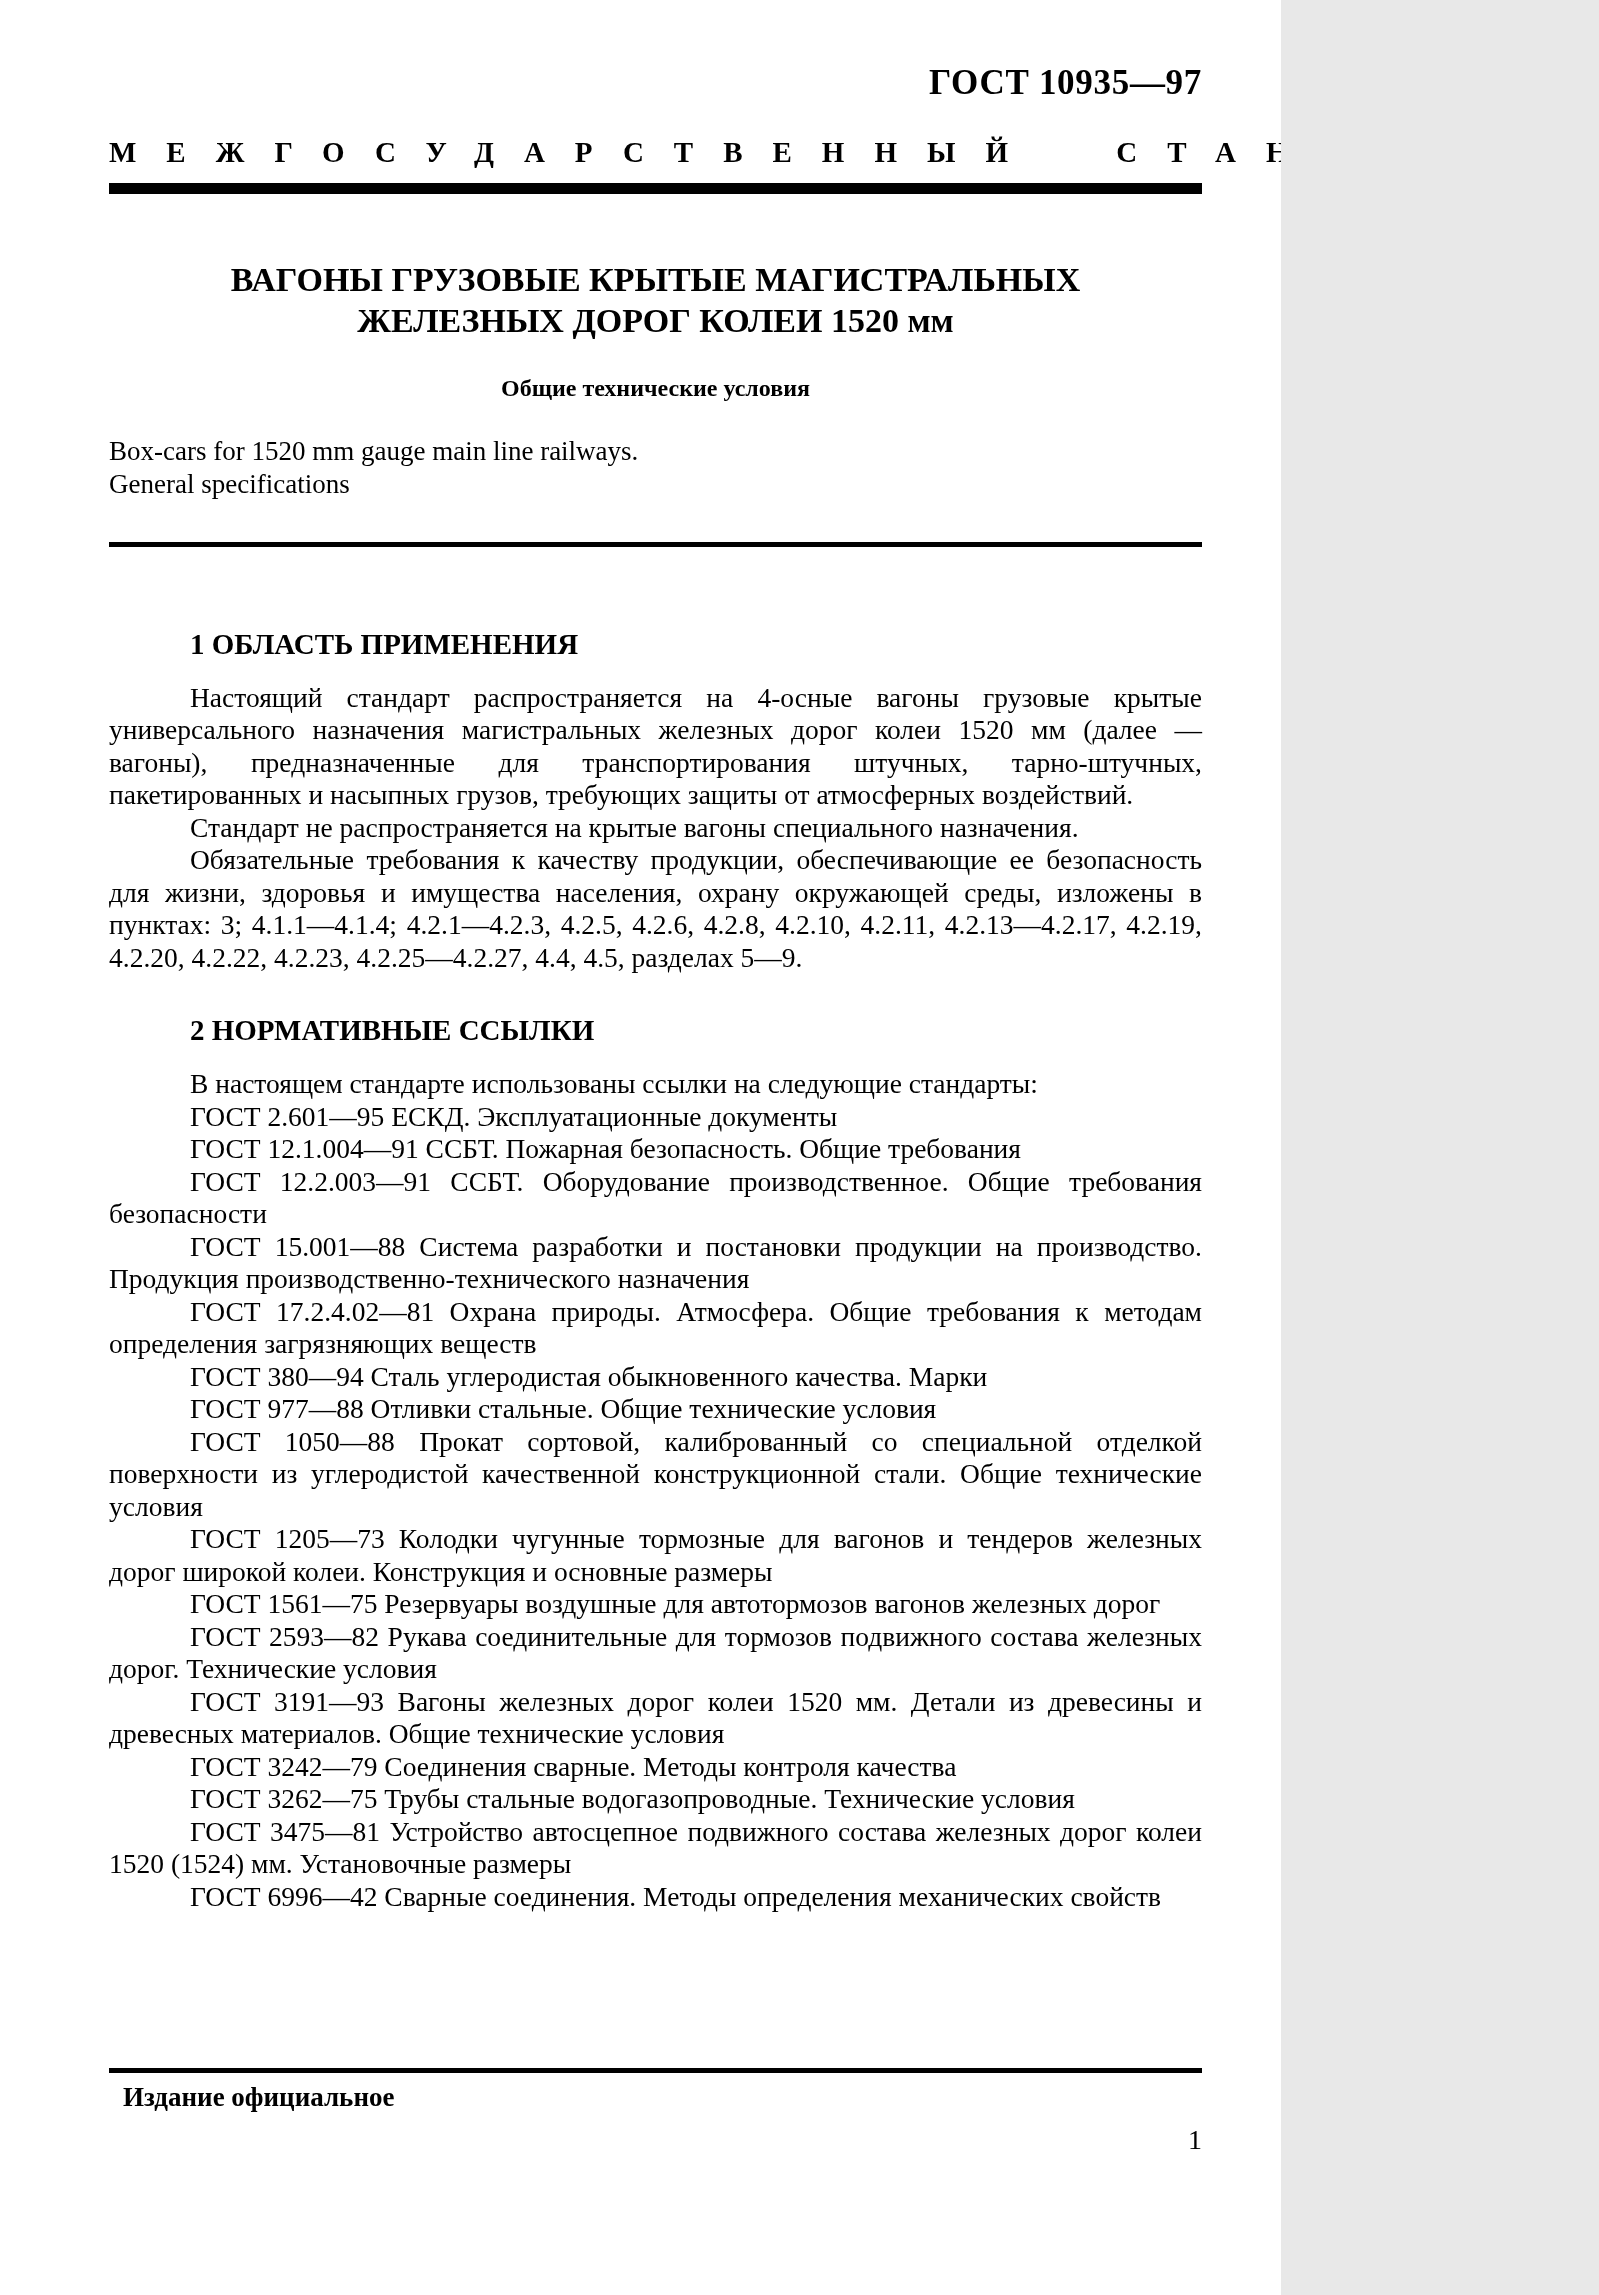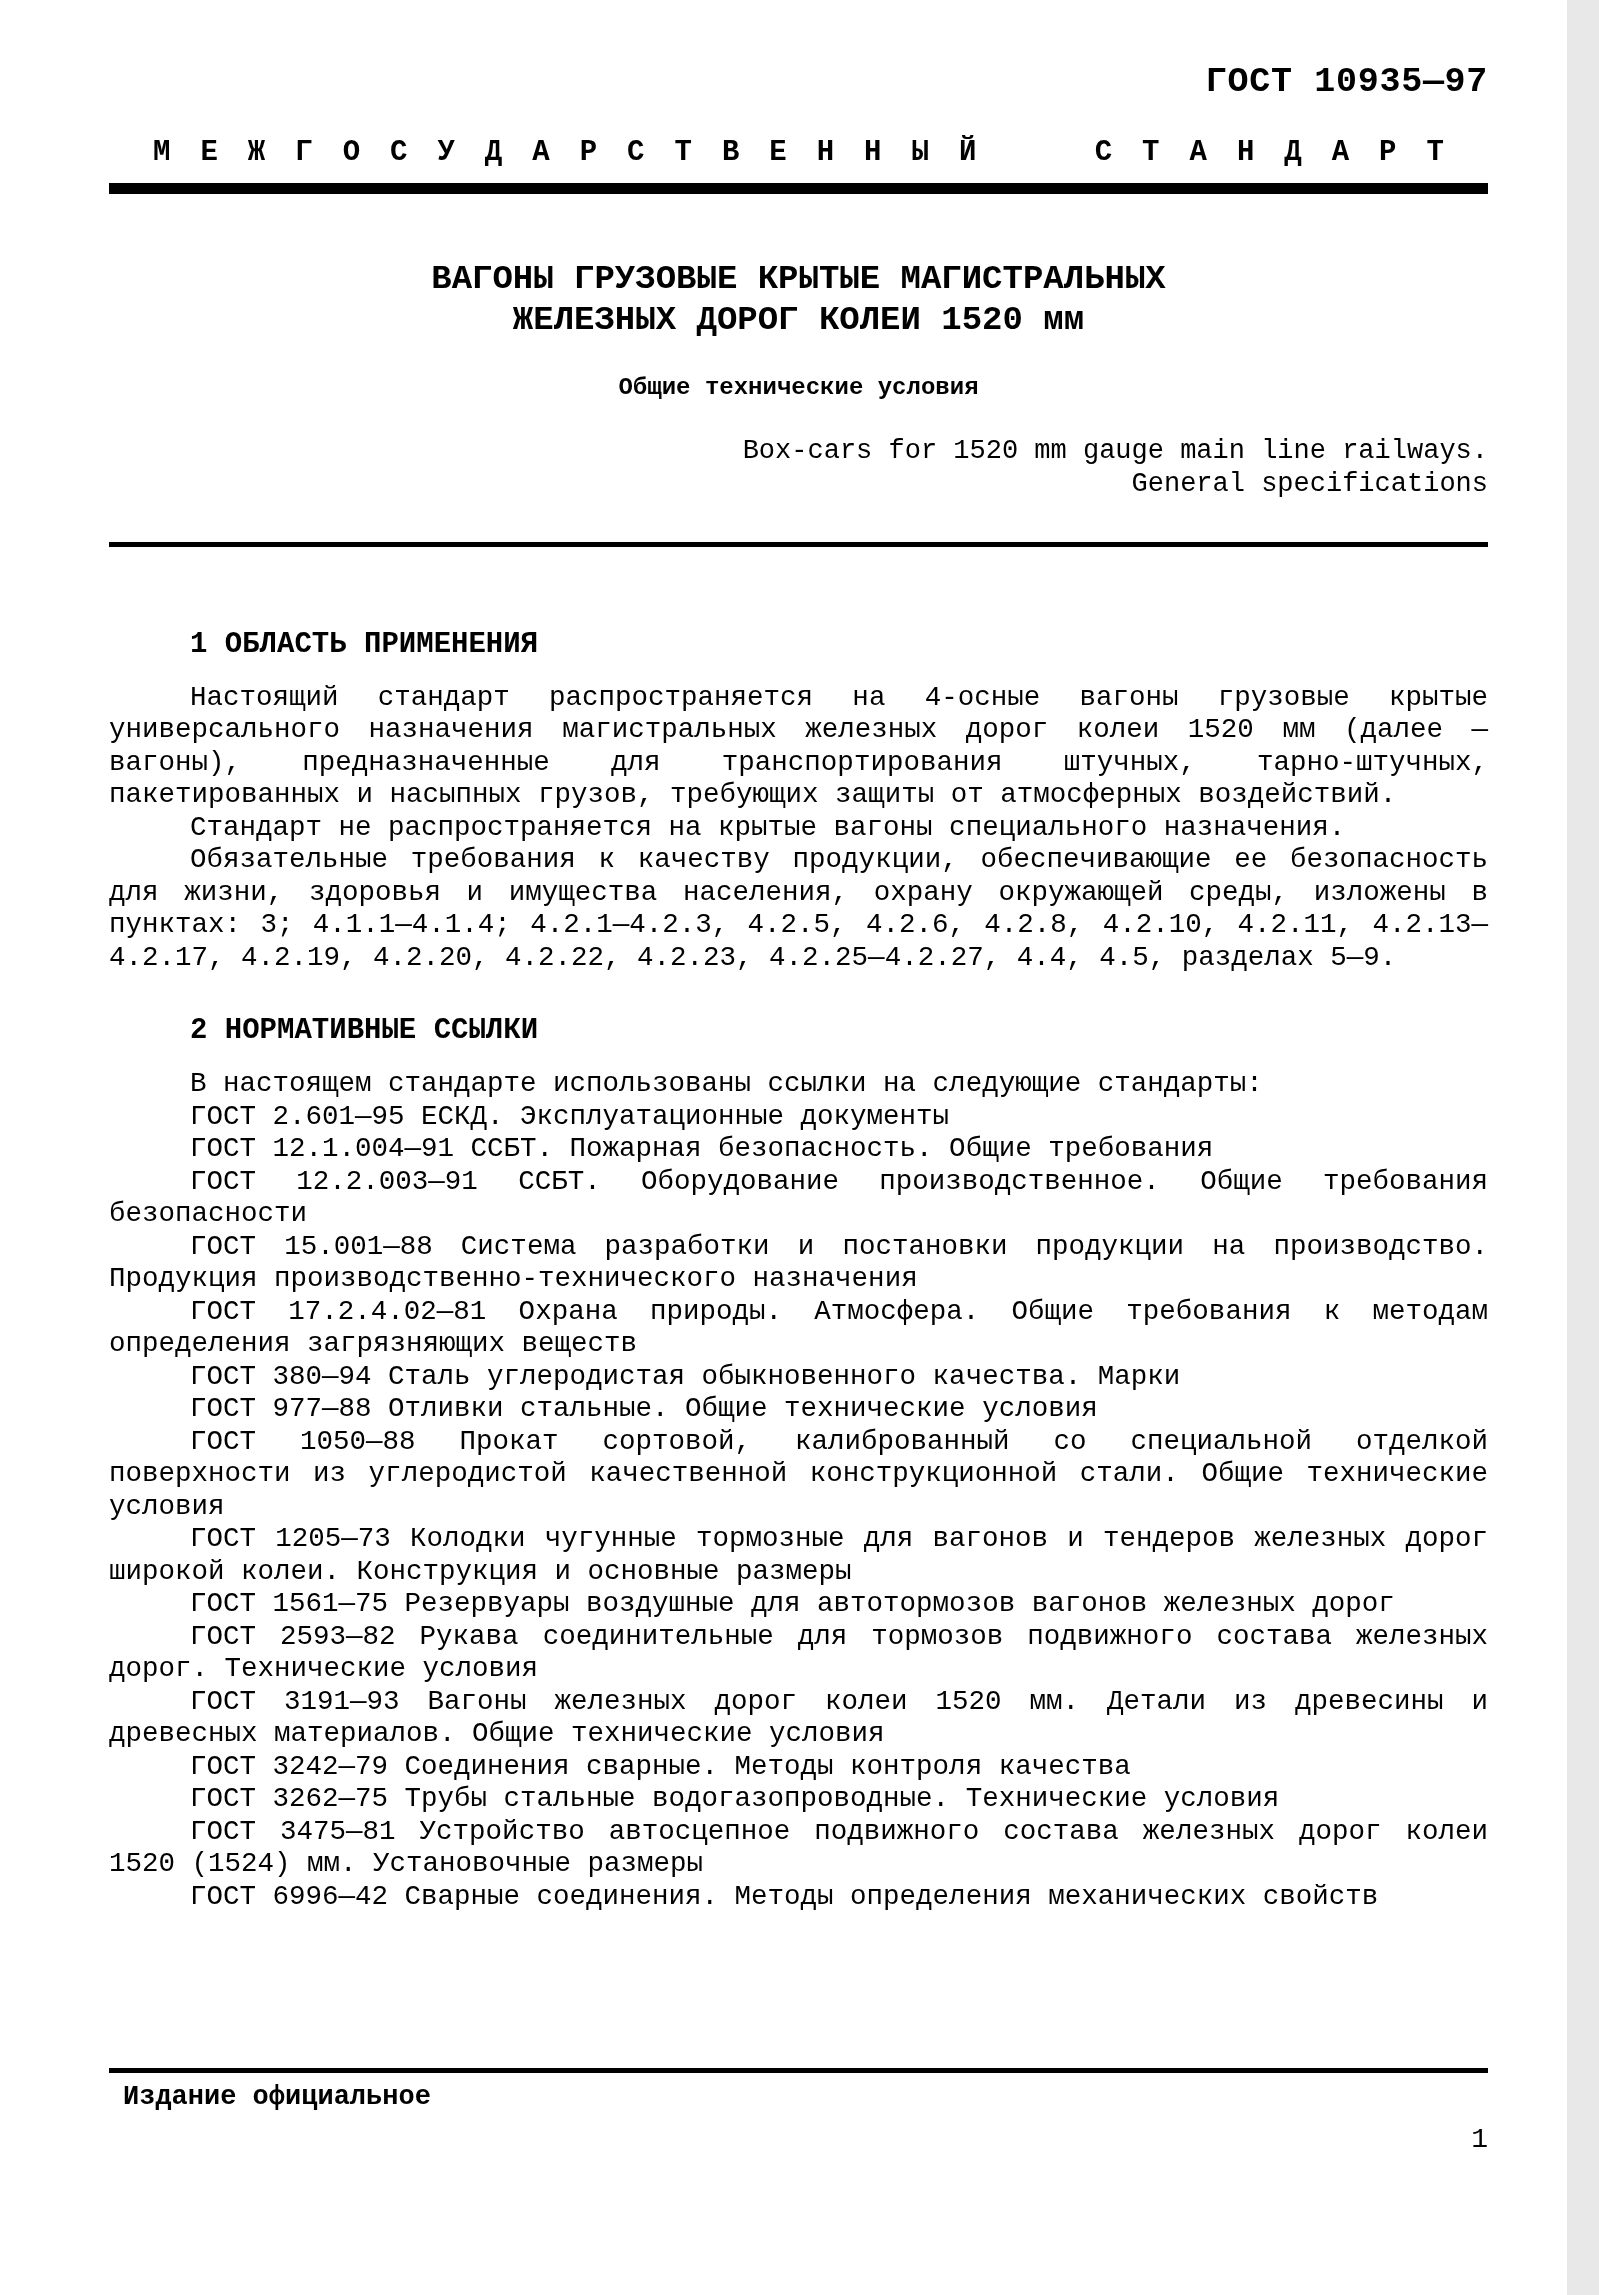--- a/index.html
+++ b/index.html
@@ -1,22 +1,22 @@
 <!DOCTYPE html>
 <html lang="ru" style="font-size:11.3px"><head>
 <meta charset="utf-8">
 <style>
   html, body { margin: 0; padding: 0; background: #e8e8e8; }
   .sheet {
     position: relative;
-    width: 1567px;
+    width: 1281px;
     height: 2295px;
     background: #ffffff;
     color: #000000;
-    font-family: Liberation Mono, monospace;
+    font-family: Liberation Serif, serif;
     overflow: hidden;
   }
   .inner {
     position: absolute;
     left: 109px;
     right: 79px;
     top: 0;
   }
   .doc-code {
     padding-top: 65px;
@@ -51,21 +51,21 @@
   }
   .title-sub {
     margin: 35px 0 0 0;
     text-align: center;
     font-weight: bold;
     font-size: 24px;
     line-height: 1;
   }
   .title-en {
     margin: 35px 0 0 0;
-    text-align: right;
+    text-align: left;
     font-weight: normal;
     font-size: 27px;
     line-height: 33px;
   }
   .mid-rule {
     margin-top: 41px;
     height: 5px;
     background: #000;
   }
   .date-line {

